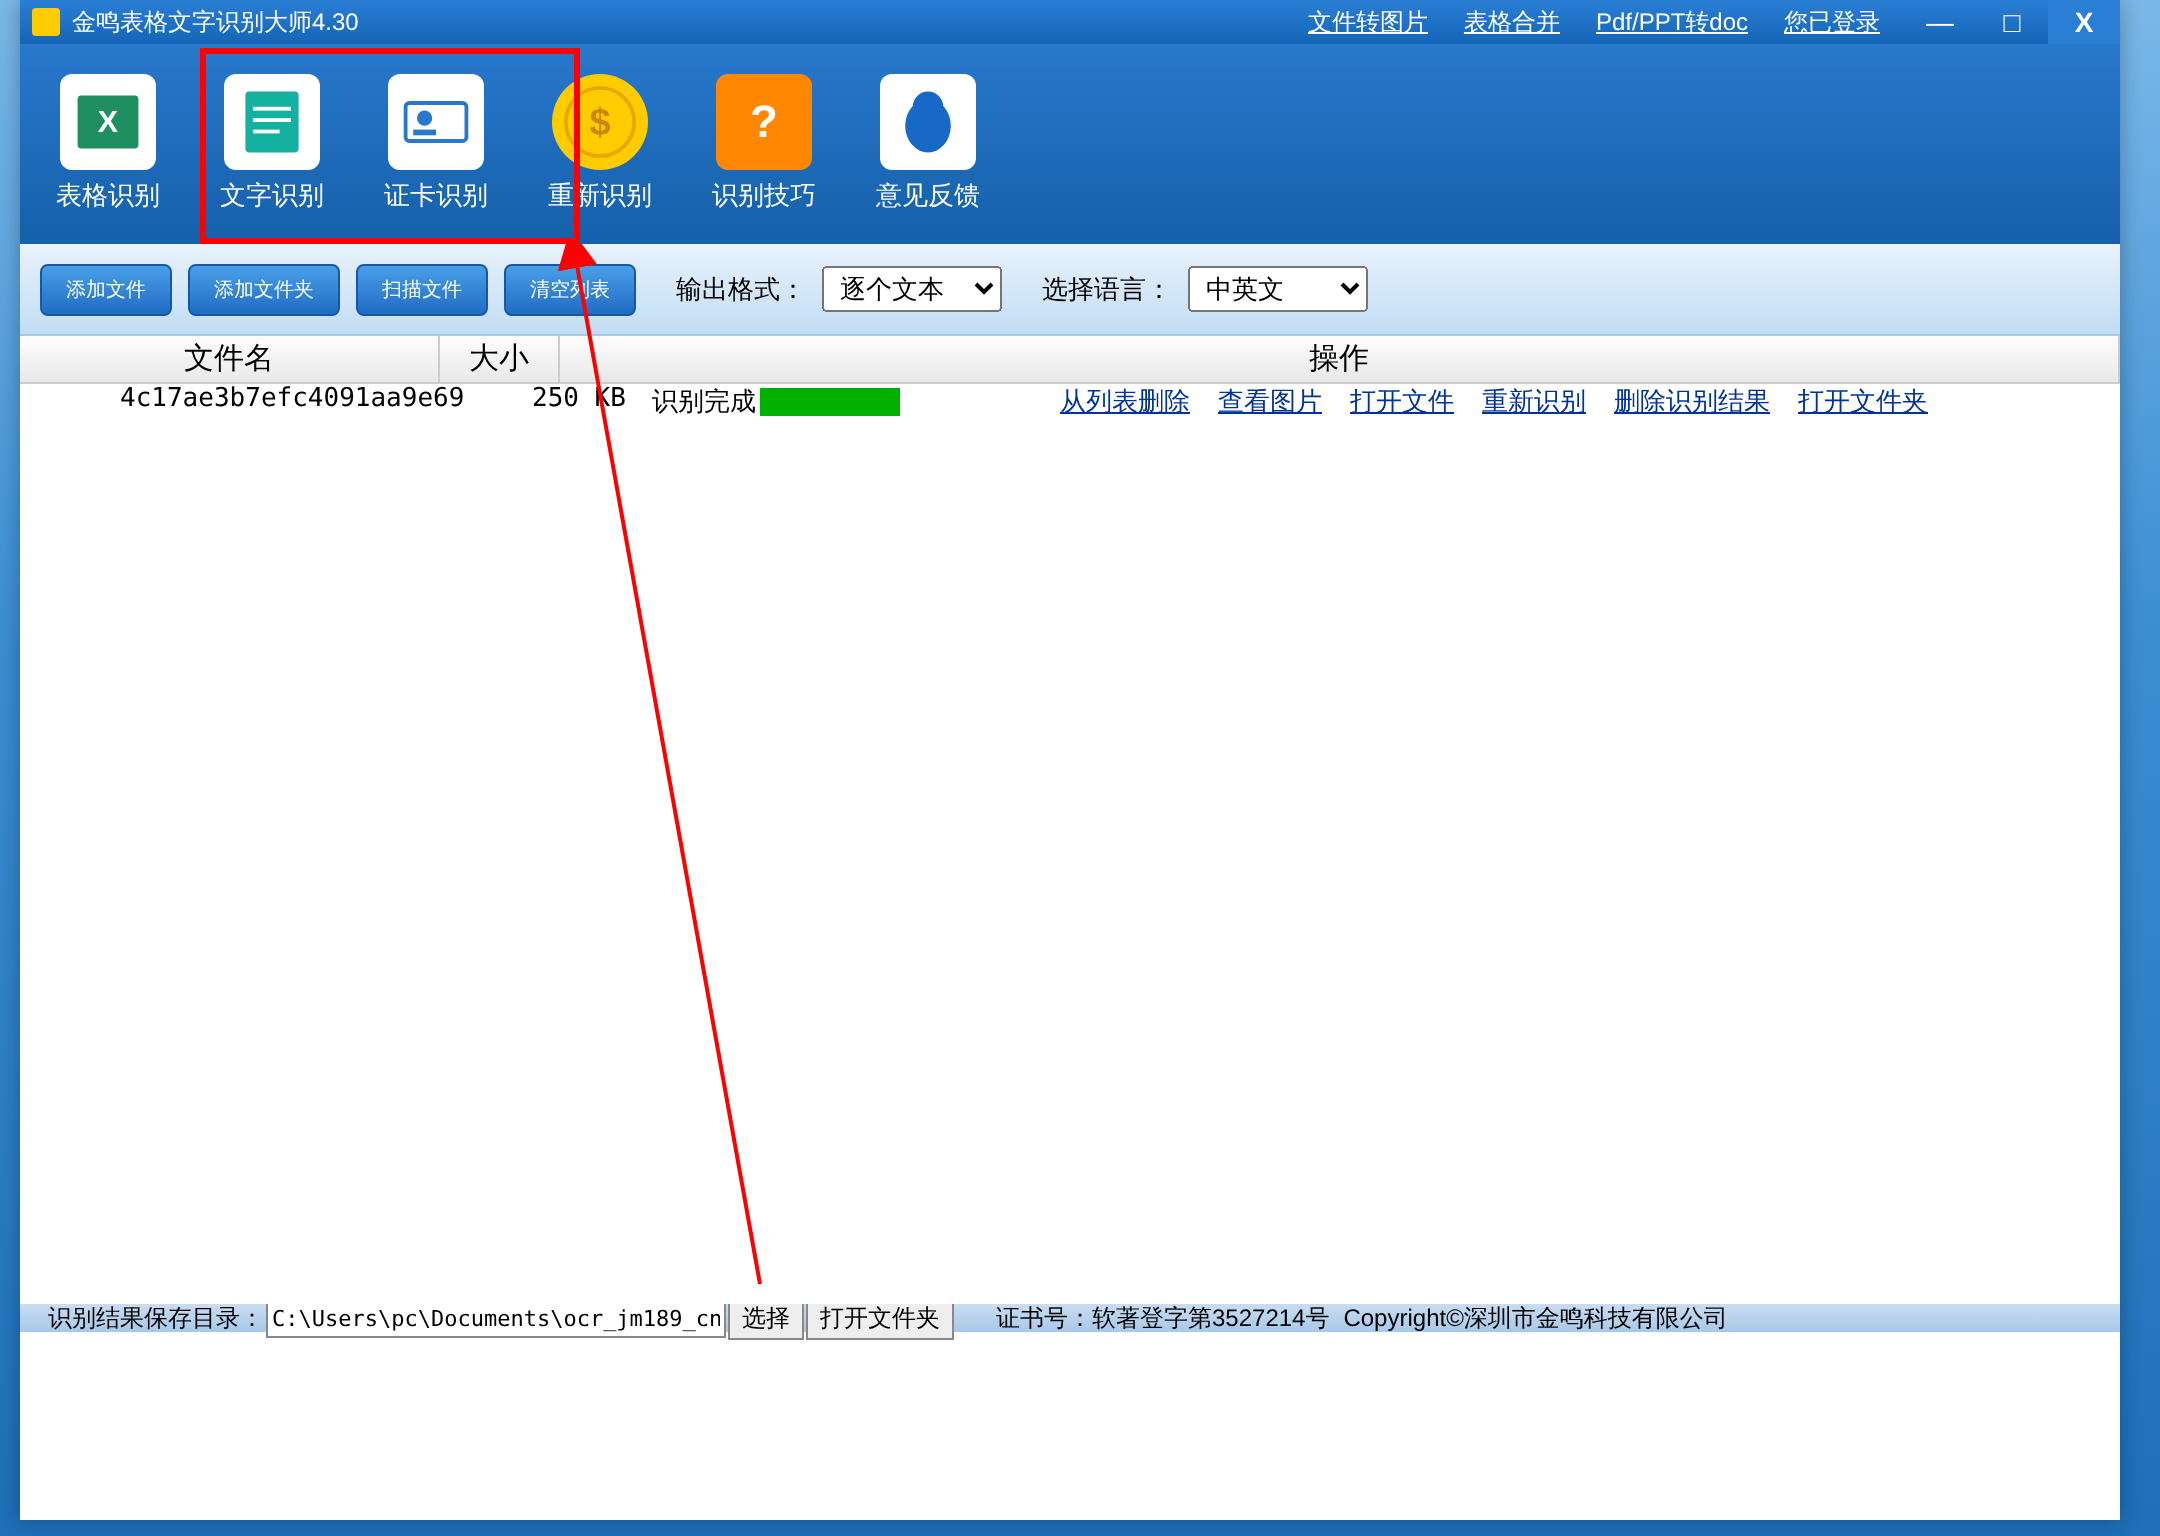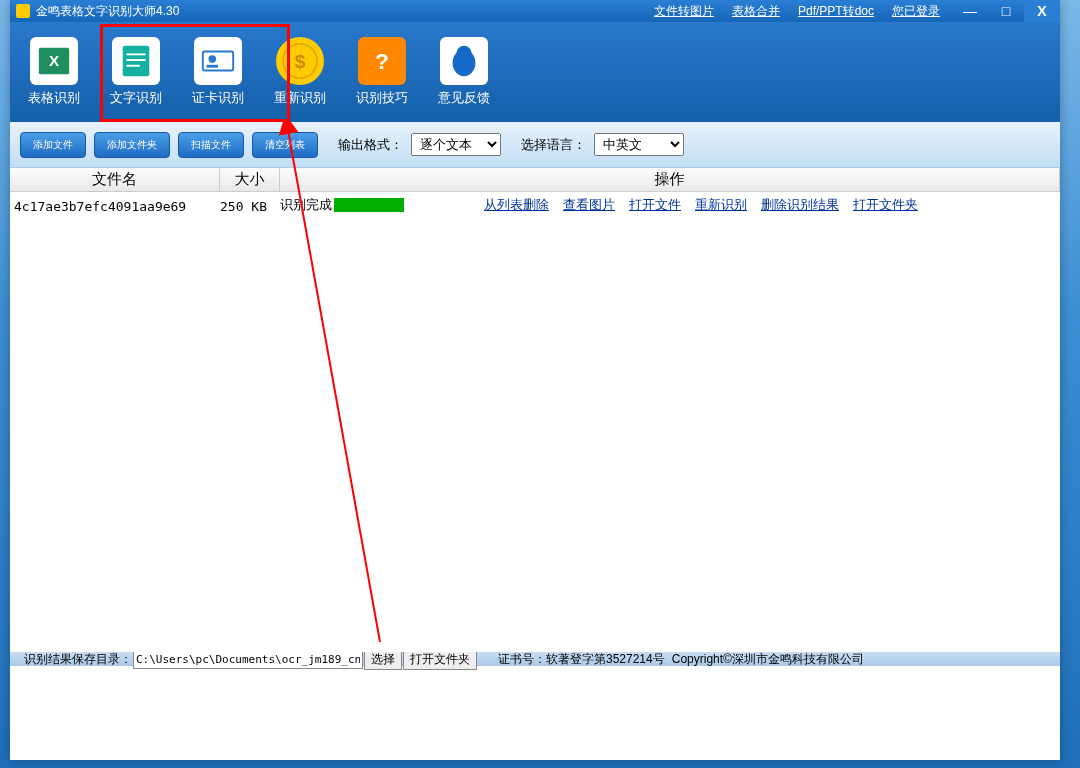--- a/index.html
+++ b/index.html
@@ -19,21 +19,21 @@
 .tool-icon.round { border-radius:50%; }
 .highlight-box { position:absolute; left:90px; top:24px; width:190px; height:98px; border:3px solid #ff0000; pointer-events:none; z-index:10; }
 .sub-toolbar { height:46px; background:linear-gradient(180deg,#e8f2fb,#c2ddf5); display:flex; align-items:center; padding:0 10px; gap:8px; border-bottom:1px solid #a8c8e8; }
 .btn-blue { background:linear-gradient(180deg,#4a9fe8,#1f6cc4); color:#fff; border:1px solid #1558a8; border-radius:4px; padding:5px 12px; font-size:10px; cursor:pointer; }
 .sub-label { font-size:13px; margin-left:12px; }
 select { font-size:13px; padding:2px 4px; min-width:90px; }
 .table-header { height:24px; background:linear-gradient(180deg,#fdfdfd,#e8e8e8); display:flex; border-bottom:1px solid #ccc; font-size:15px; }
 .th { border-right:1px solid #ccc; display:flex; align-items:center; justify-content:center; }
 .th.fn { width:210px; } .th.sz { width:60px; } .th.st { width:200px; } .th.op { flex:1; }
 .table-body { height:460px; background:#fff; overflow:auto; position:relative; }
-.row { display:flex; height:22px; font-size:13px; align-items:flex-end; }
+.row { display:flex; height:22px; font-size:13px; align-items:flex-start;padding-left:46px; }
 .td.fn { width:210px; font-family:monospace; padding-left:4px; overflow:hidden; white-space:nowrap; }
 .td.sz { width:60px; font-family:monospace; }
 .td.st { width:200px; display:flex; align-items:center; }
 .progress { width:70px; height:14px; background:#00b000; margin-left:2px; }
 .td.op { flex:1; display:flex; gap:14px; padding-left:4px; }
 .op-link { color:#003399; text-decoration:underline; cursor:pointer; font-size:13px; }
 .footer1 { height:44px; background:linear-gradient(180deg,#d8e8f8,#b8d4f0); display:flex; align-items:center; padding:0 14px; font-size:14px; position:relative; }
 .footer1 .right-text { position:absolute; left:610px; }
 .btn-recognize { position:absolute; right:14px; top:4px; width:160px; height:52px; background:linear-gradient(180deg,#58a8f0,#1868c0); border:1px solid #0e4e98; border-radius:8px; color:#fff; font-size:20px; display:flex; align-items:center; justify-content:center; gap:8px; cursor:pointer; box-shadow:0 2px 4px rgba(0,0,0,0.3); }
 .footer2 { height:14px; background:linear-gradient(180deg,#c8ddf2,#a8c8e8); display:flex; align-items:center; padding:0 14px; font-size:12px; gap:1px; }

